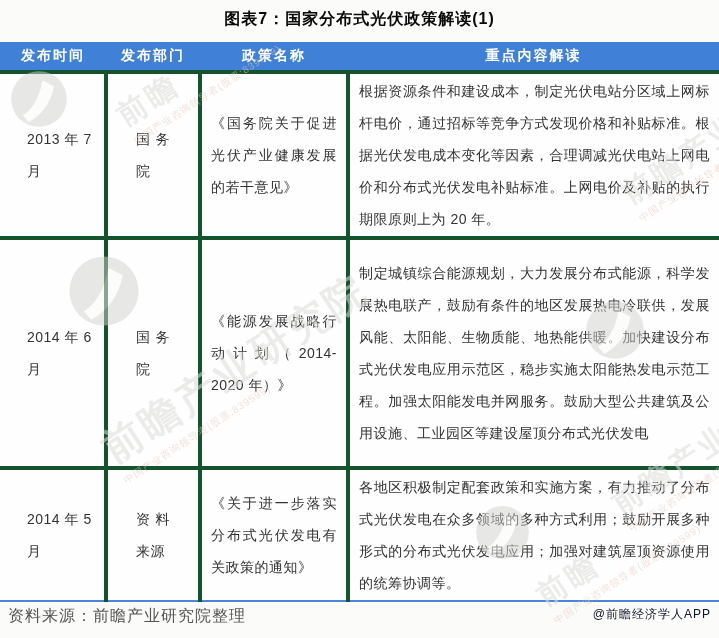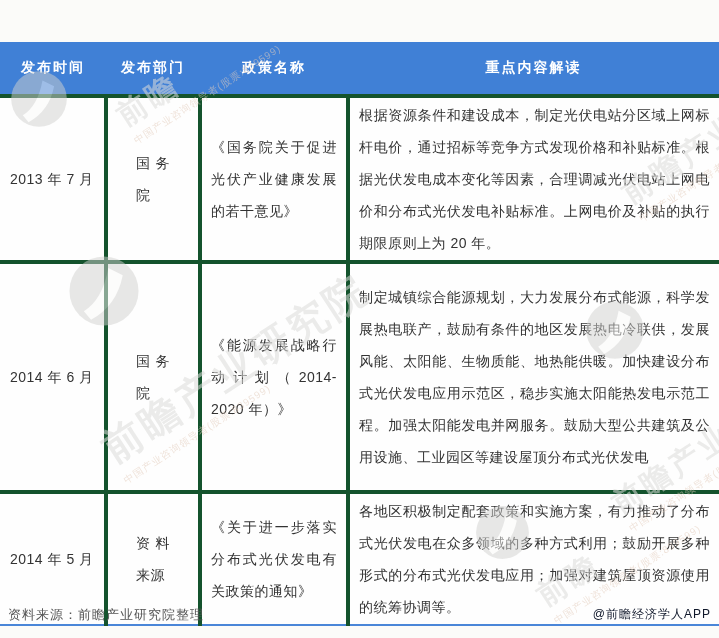--- a/index.html
+++ b/index.html
@@ -15,56 +15,57 @@
     font-size:16px;font-weight:bold;color:#0a0a0a;letter-spacing:1px;
   }
   table.policy{
     position:absolute;top:42px;left:0;width:719px;
     border-collapse:collapse;table-layout:fixed;
     background:#fefefe;
   }
   th{
     height:28px;background:#4080d6;color:#ffffff;
     font-size:14px;font-weight:bold;text-align:center;letter-spacing:2px;
-    border:none;padding:12px;
+    border:none;padding:0;
   }
   td{
     border:4px solid #14532d;
     font-size:14px;color:#333333;line-height:32px;letter-spacing:0.5px;
     vertical-align:middle;background:transparent;
   }
   td.first{border-left:none;}
   td.last{border-right:none;}
   tr.r-last td{border-bottom:2px solid #4a86d8;}
-  td.time{padding-left:10px;}
+  td.time{padding-left:27px;}
   td.dept{padding:0 28px;text-align:justify;text-justify:inter-ideograph;}
   td.policyname{padding:0 9px;text-align:justify;text-justify:inter-ideograph;margin-left:34px;}
   td.content{padding:1px 9px;text-align:justify;text-justify:inter-ideograph;}
   .row1{height:162px;}
   .row2{height:230px;}
   .row3{height:127px;}
   .footer-left{
-    position:absolute;left:8px;top:606px;font-size:13px;color:#555555;letter-spacing:1px;
+    position:absolute;left:8px;top:606px;font-size:16px;color:#555555;letter-spacing:1px;
   }
   .footer-right{
     position:absolute;right:8px;top:606px;font-size:12px;color:#0f172a;letter-spacing:1px;
   }
   
   .wm-layer{position:absolute;inset:0;pointer-events:none;z-index:5;overflow:hidden;}
   .wm{position:absolute;transform:rotate(-33deg);opacity:0.55;text-align:left;white-space:nowrap;}
   .wm .wm-main{font-size:40px;font-weight:bold;color:#dcdcda;letter-spacing:4px;}
   .wm .wm-sub{font-size:10px;color:#e3cdbd;letter-spacing:1px;}
   .wm-small .wm-main{font-size:30px;}
   .wm-logo{position:absolute;opacity:0.5;}
 </style>
 </head>
 <body>
 
 <div class="page">
 
+  <div class="title">图表7：国家分布式光伏政策解读(1)</div>
 
   <table class="policy">
     <colgroup>
       <col style="width:106px">
         <col style="width:94px">
         <col style="width:148px">
         <col style="width:371px">
     </colgroup>
     <thead>
       <tr>

